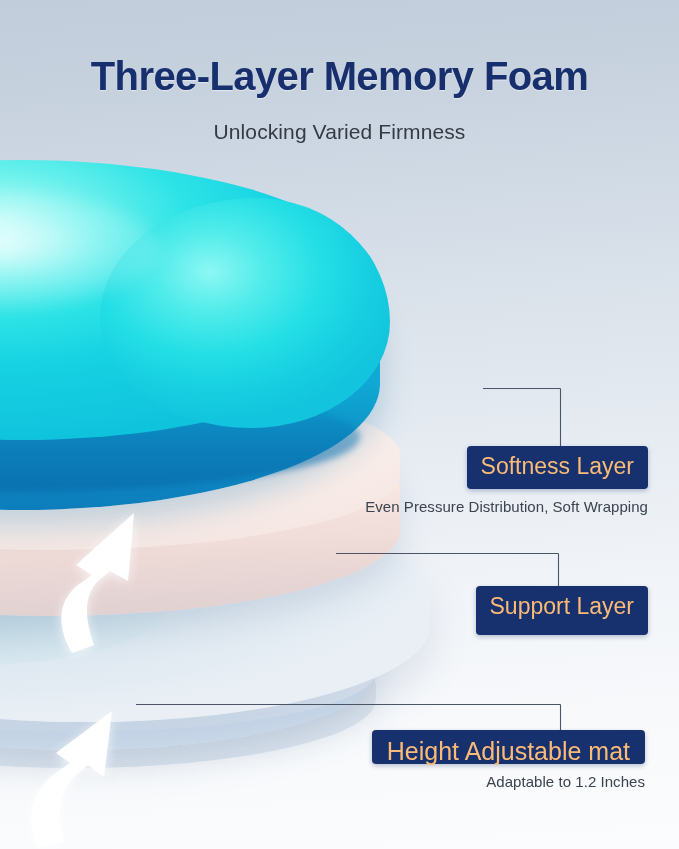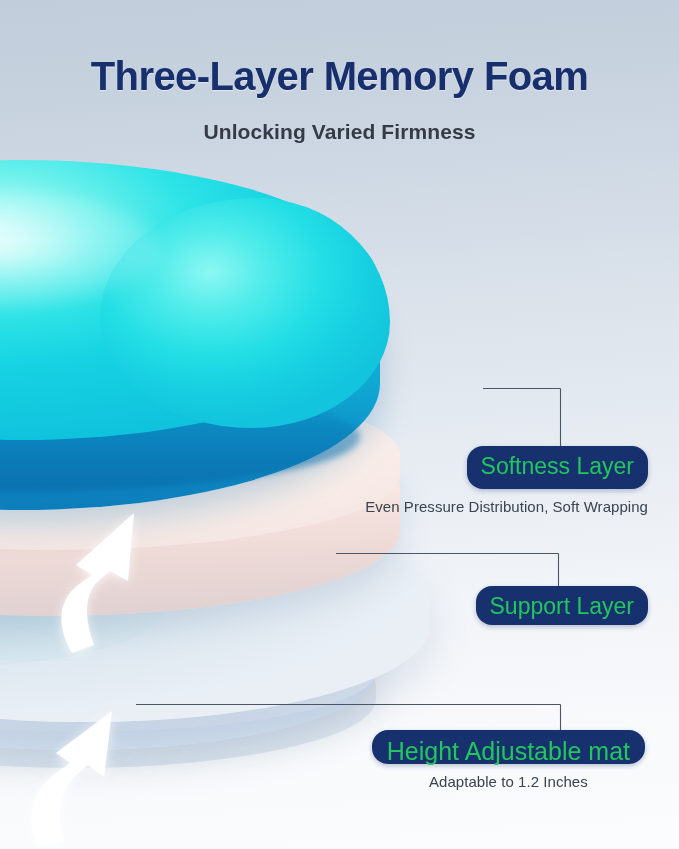--- a/index.html
+++ b/index.html
@@ -46,21 +46,21 @@
     font-size: 40px;
     font-weight: bold;
     letter-spacing: -0.6px;
     color: #172f6d;
     line-height: 1.1;
     text-shadow: 0 1px 1px rgba(255,255,255,0.5);
   }
   .subtitle {
     margin-top: 22px;
     font-size: 21px;
-    font-weight: bold;
+    font-weight: normal;
     color: #353b44;
     letter-spacing: 0.1px;
   }
 
   
   .product {
     position: absolute;
     left: -230px;
     top: 150px;
     width: 760px;
@@ -229,37 +229,36 @@
   .leader line { stroke: #4c5566; stroke-width: 1.1; fill: none; }
 
   .callout {
     position: absolute;
     z-index: 35;
     text-align: right;
   }
   .badge {
     display: inline-block;
     background: #17316f;
-    color: #22c55e;
-    border-radius: 16px;
+    color: #fdba74;
+    border-radius: 4px;
     line-height: 1;
     white-space: nowrap;
     box-shadow: 0 2px 5px rgba(20,45,100,0.28);
   }
   .badge-1 { font-size: 23px; padding: 9px 14px 11px 14px; }
-  .badge-2 { font-size: 23px; padding: 9px 14px 7px 14px; }
+  .badge-2 { font-size: 23px; padding: 9px 14px 17px 14px; }
   .badge-3 { font-size: 25px; padding: 9px 15px 0 15px; }
 
   .caption {
     margin-top: 9px;
     font-size: 15px;
     color: #3b434f;
     white-space: nowrap;
     letter-spacing: 0.05px;
-    text-align: center;
   }
 
   .callout-1 { right: 31px; top: 446px; }
   .callout-2 { right: 31px; top: 586px; }
   .callout-3 { right: 34px; top: 730px; }
 </style>
 </head>
 <body>
 
 <div id="poster">

